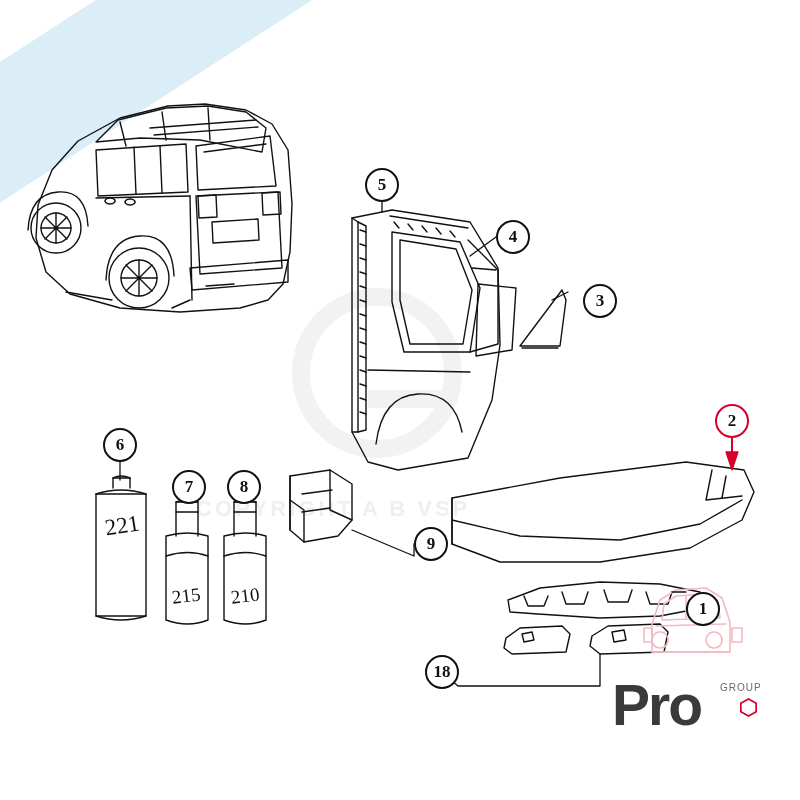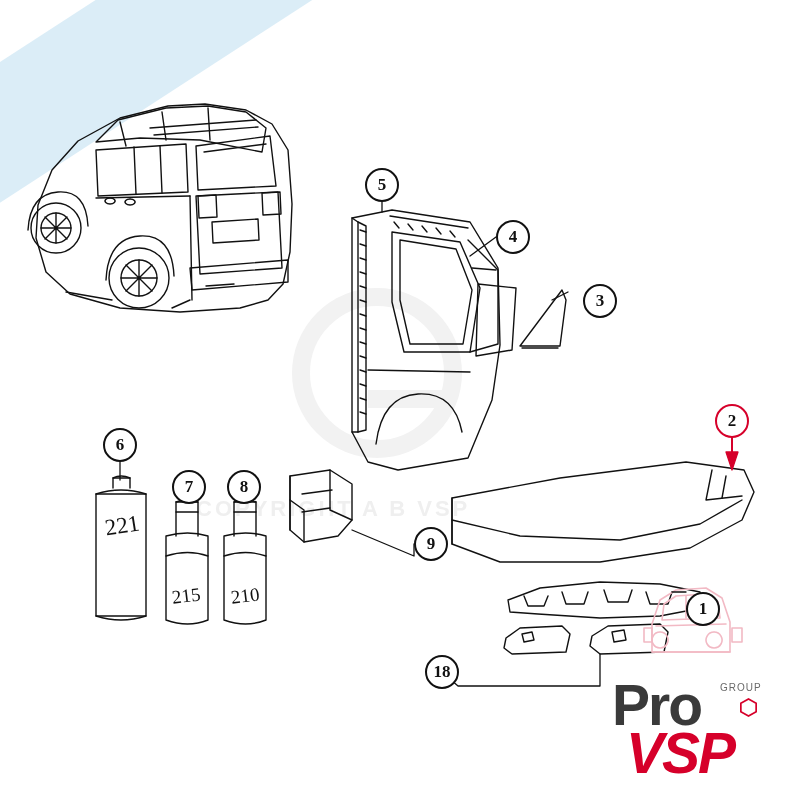--- a/index.html
+++ b/index.html
@@ -372,16 +372,15 @@
   <div class="callout" style="left:414px; top:527px;">9</div>
   <div class="callout" style="left:425px; top:655px;">18</div>
   <div class="callout" style="left:686px; top:592px;">1</div>
 
   <div class="logo">
     <div class="pro">Pro</div>
     <div class="grp">GROUP</div>
     <svg class="hexmark" viewBox="0 0 20 22">
       <polygon points="10,1 19,6 19,16 10,21 1,16 1,6" fill="none" stroke="#d6002a" stroke-width="2"></polygon>
     </svg>
-    <div class="vsp">VSP</div>
   </div>
 
 </div>
 
 </body></html>

